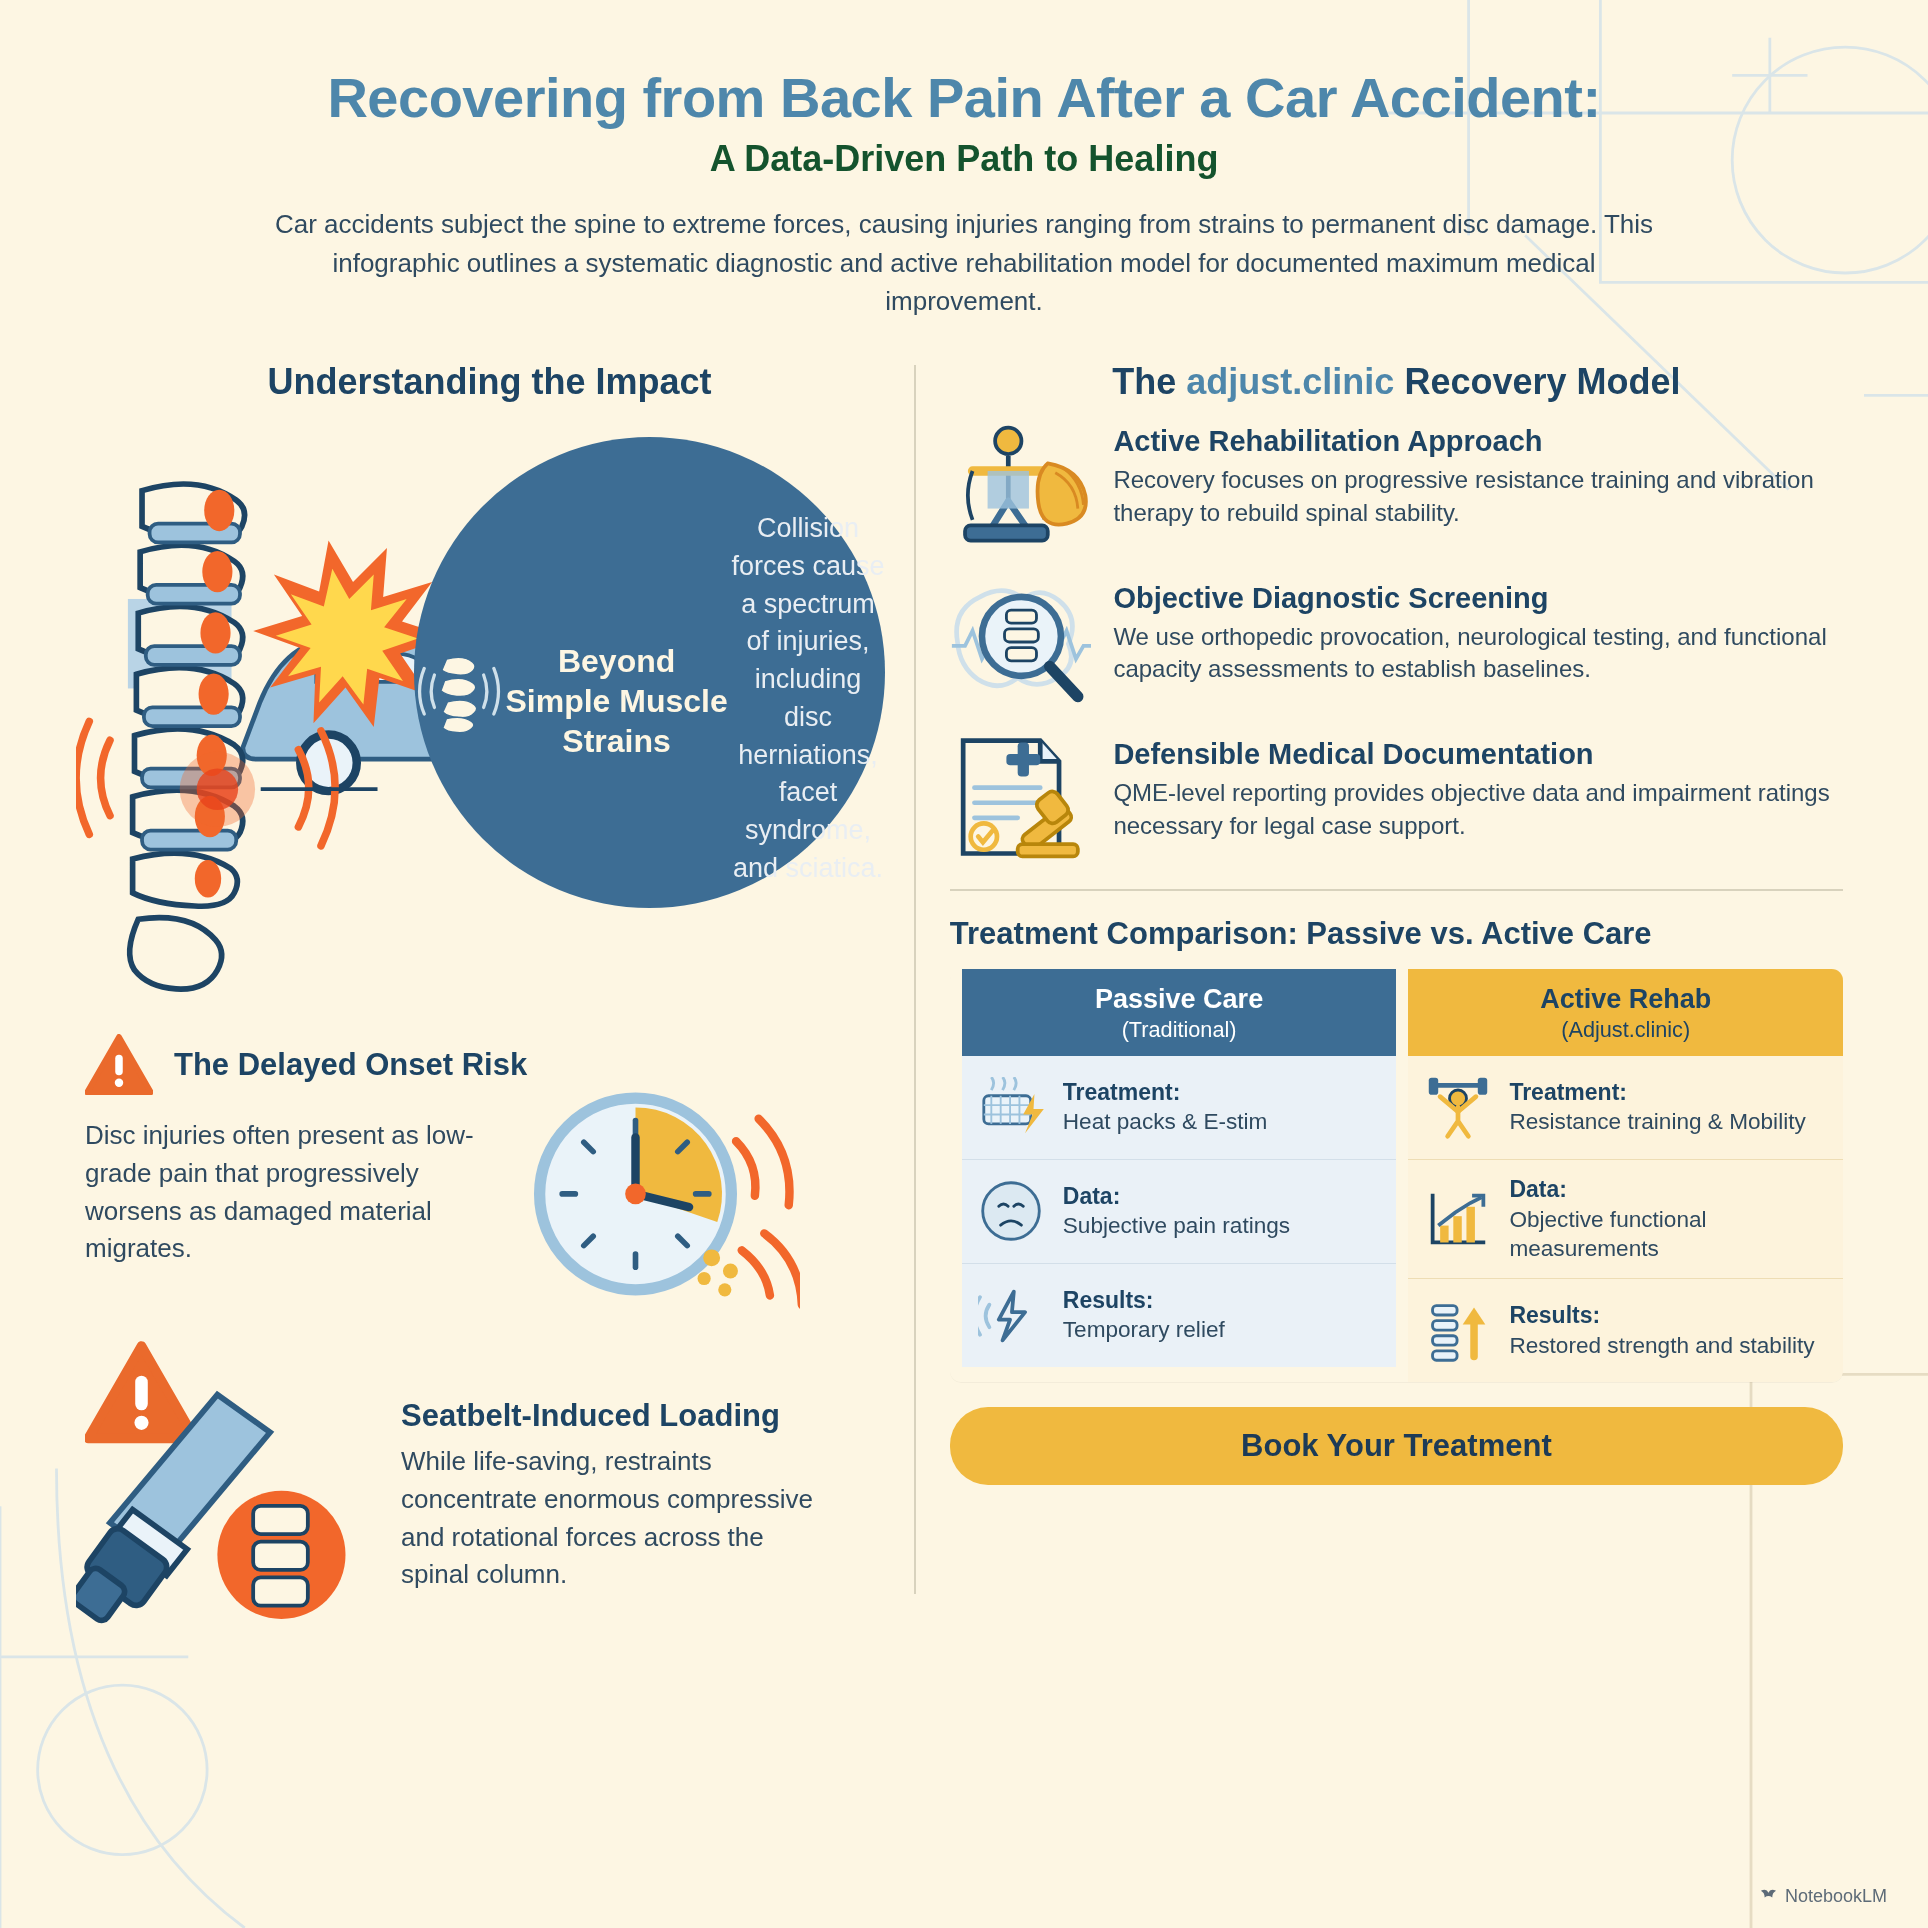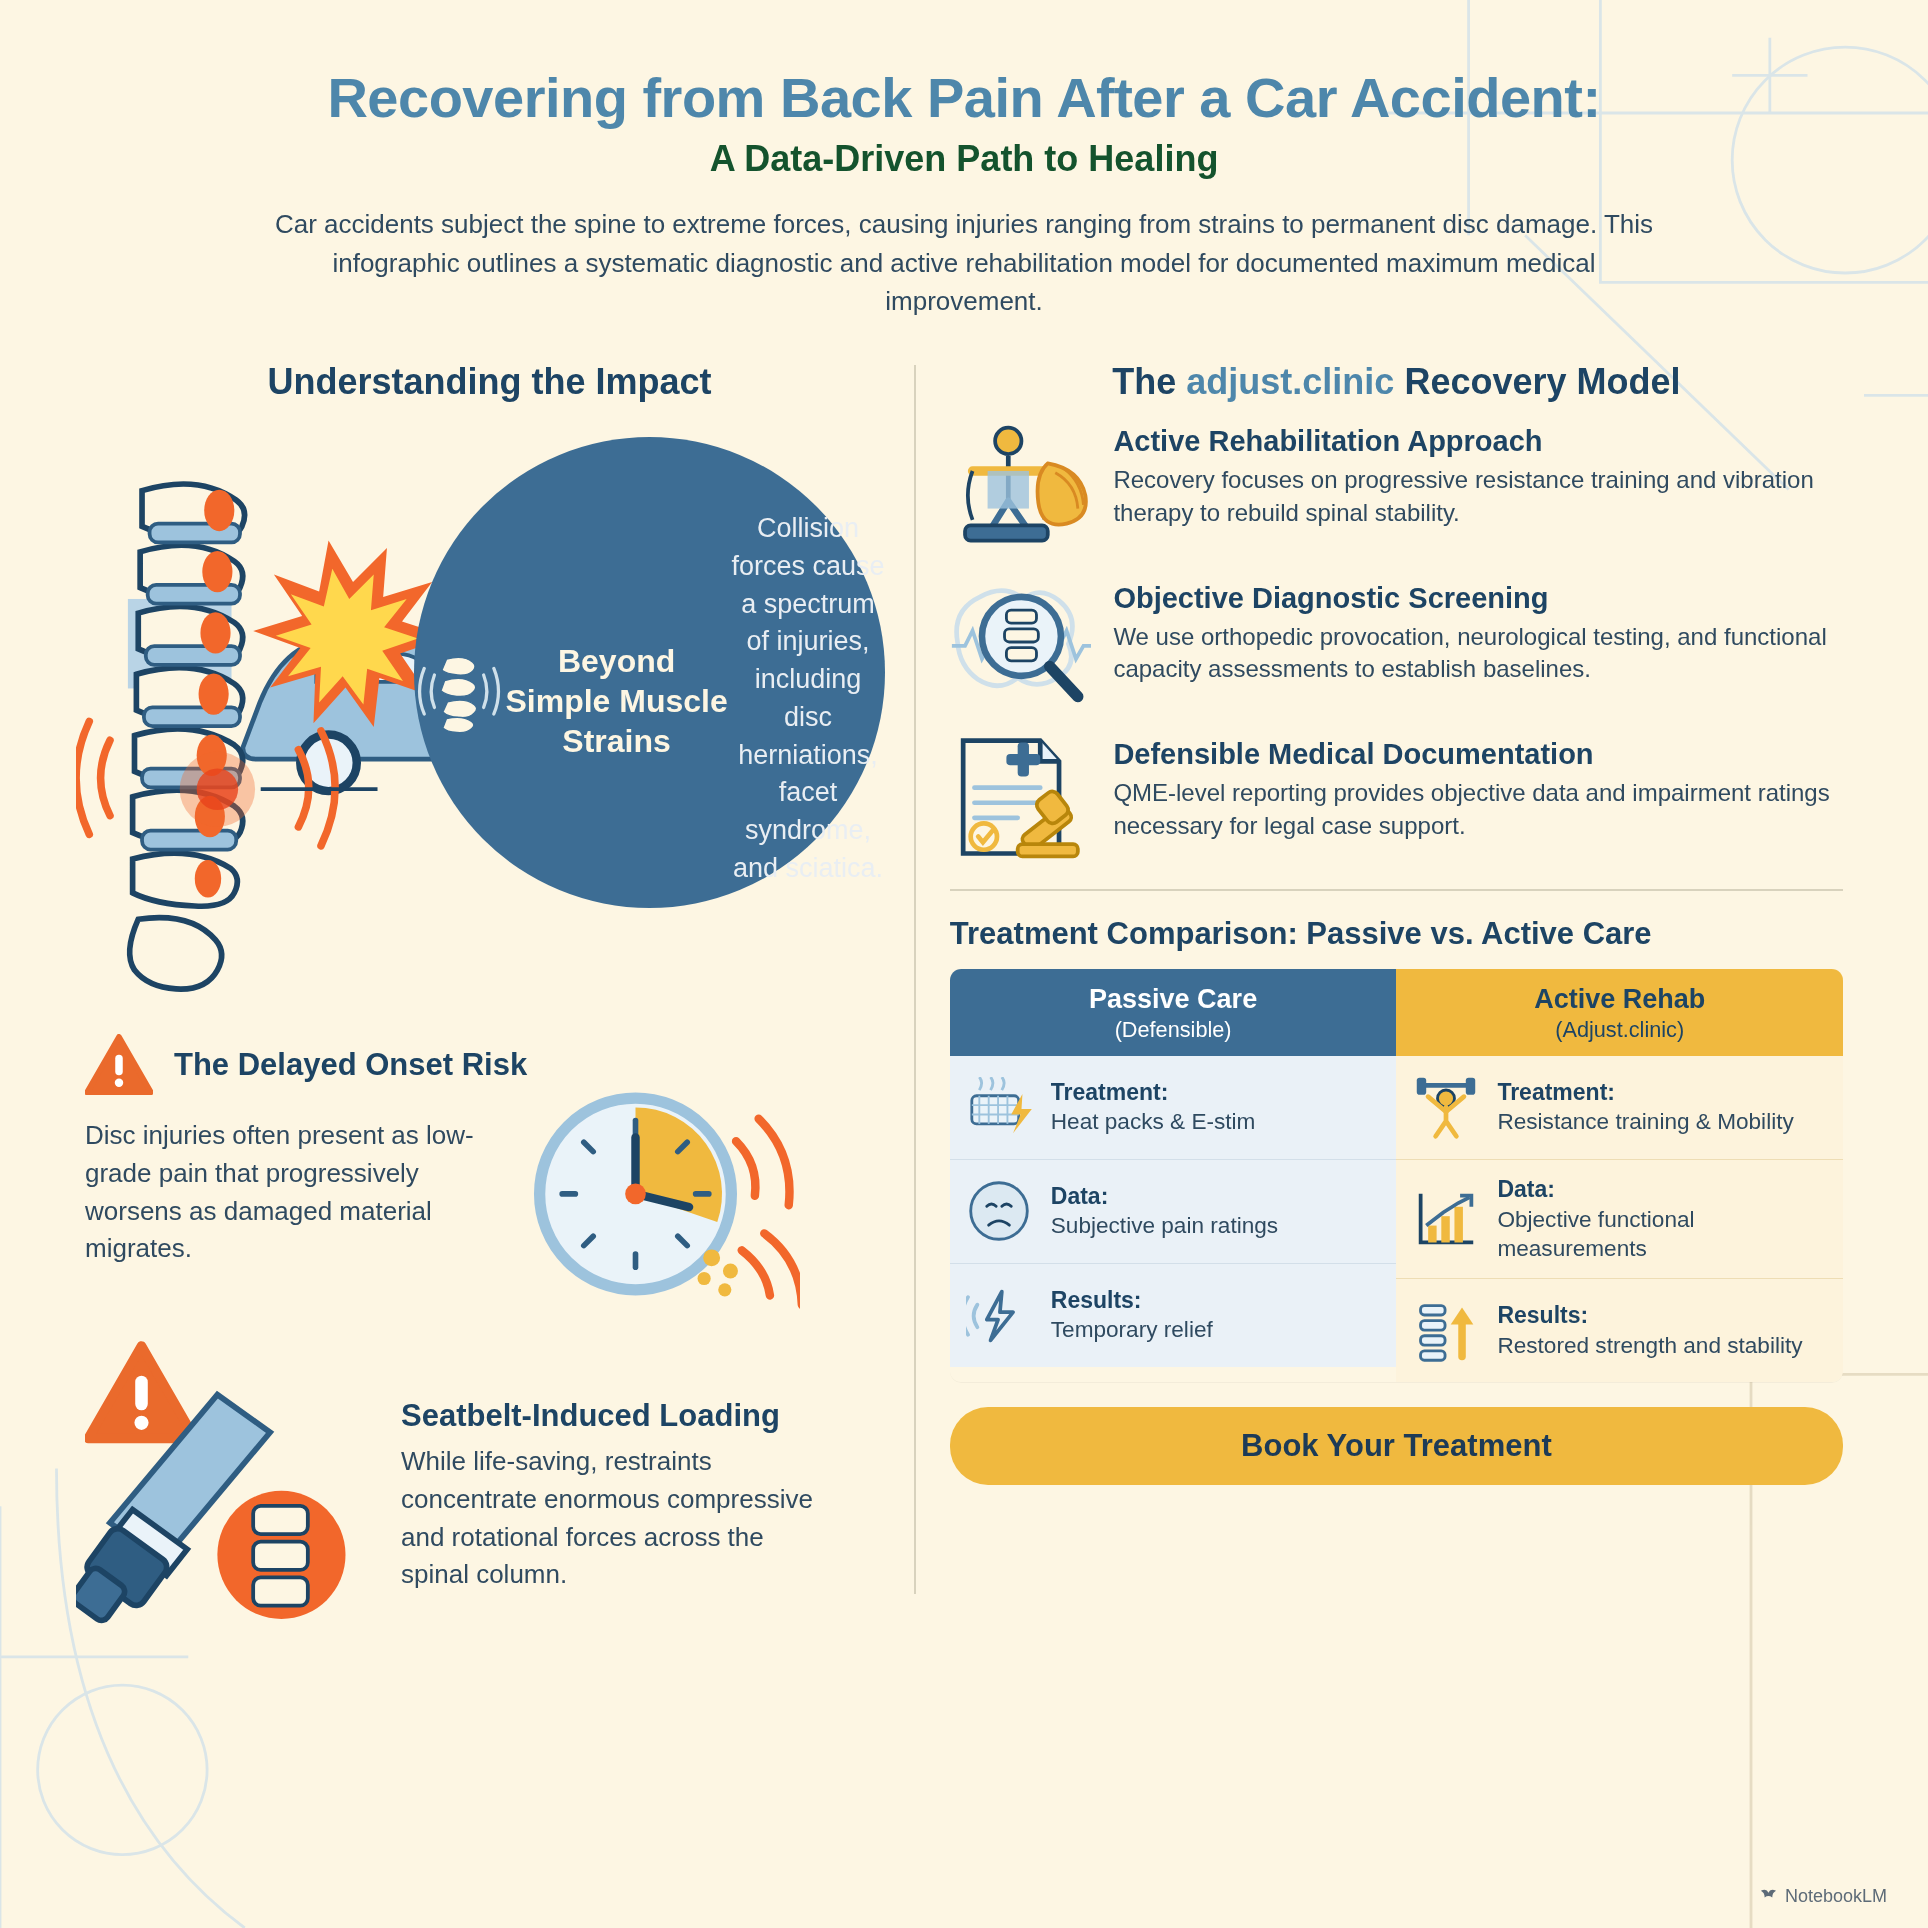--- a/index.html
+++ b/index.html
@@ -196,21 +196,21 @@
     font-weight: bold;
     color: #1d4464;
     margin-bottom: 17px;
   }
   .cmp {
     border-radius: 11.3px;
     overflow: hidden;
     display: flex;
     box-shadow: 0 0.9px 0 rgba(0,0,0,0.04);
   }
-  .cmp-col { width: 50%; }
+  .cmp-col { width: 50%; margin-left: 12px; }
   .cmp-head {
     text-align: center;
     padding: 15px 0 13px 0;
     color: #ffffff;
   }
   .cmp-head.passive { background: #3d6d94; }
   .cmp-head.active { background: #f0b93f; color: #1d4464; }
   .cmp-head .h1 { font-size: 27px; font-weight: bold; }
   .cmp-head .h2 { font-size: 21.7px; margin-top: 1.9px; }
   .cmp-row {
@@ -504,21 +504,21 @@
 
       <div class="hr-soft"></div>
 
       <div class="cmp-title">Treatment Comparison: Passive vs. Active Care</div>
 
       <div class="cmp">
 
         <div class="cmp-col passive">
           <div class="cmp-head passive">
             <div class="h1">Passive Care</div>
-            <div class="h2">(Defensible)</div>
+            <div class="h2">(Traditional)</div>
           </div>
           <div class="cmp-row">
             <div class="cmp-ico">
               <svg width="70" height="60" viewBox="0 0 74 64">
                 <g stroke="#9dc3dd" stroke-width="3" fill="none">
                   <path d="M16 14 q5-8 0-14"></path>
                     <path d="M28 14 q5-8 0-14"></path>
                     <path d="M40 14 q5-8 0-14"></path>
                 </g>
                 <rect x="8" y="20" width="50" height="30" rx="5" fill="#eaf3f9" stroke="#3d6d94" stroke-width="3"></rect>

